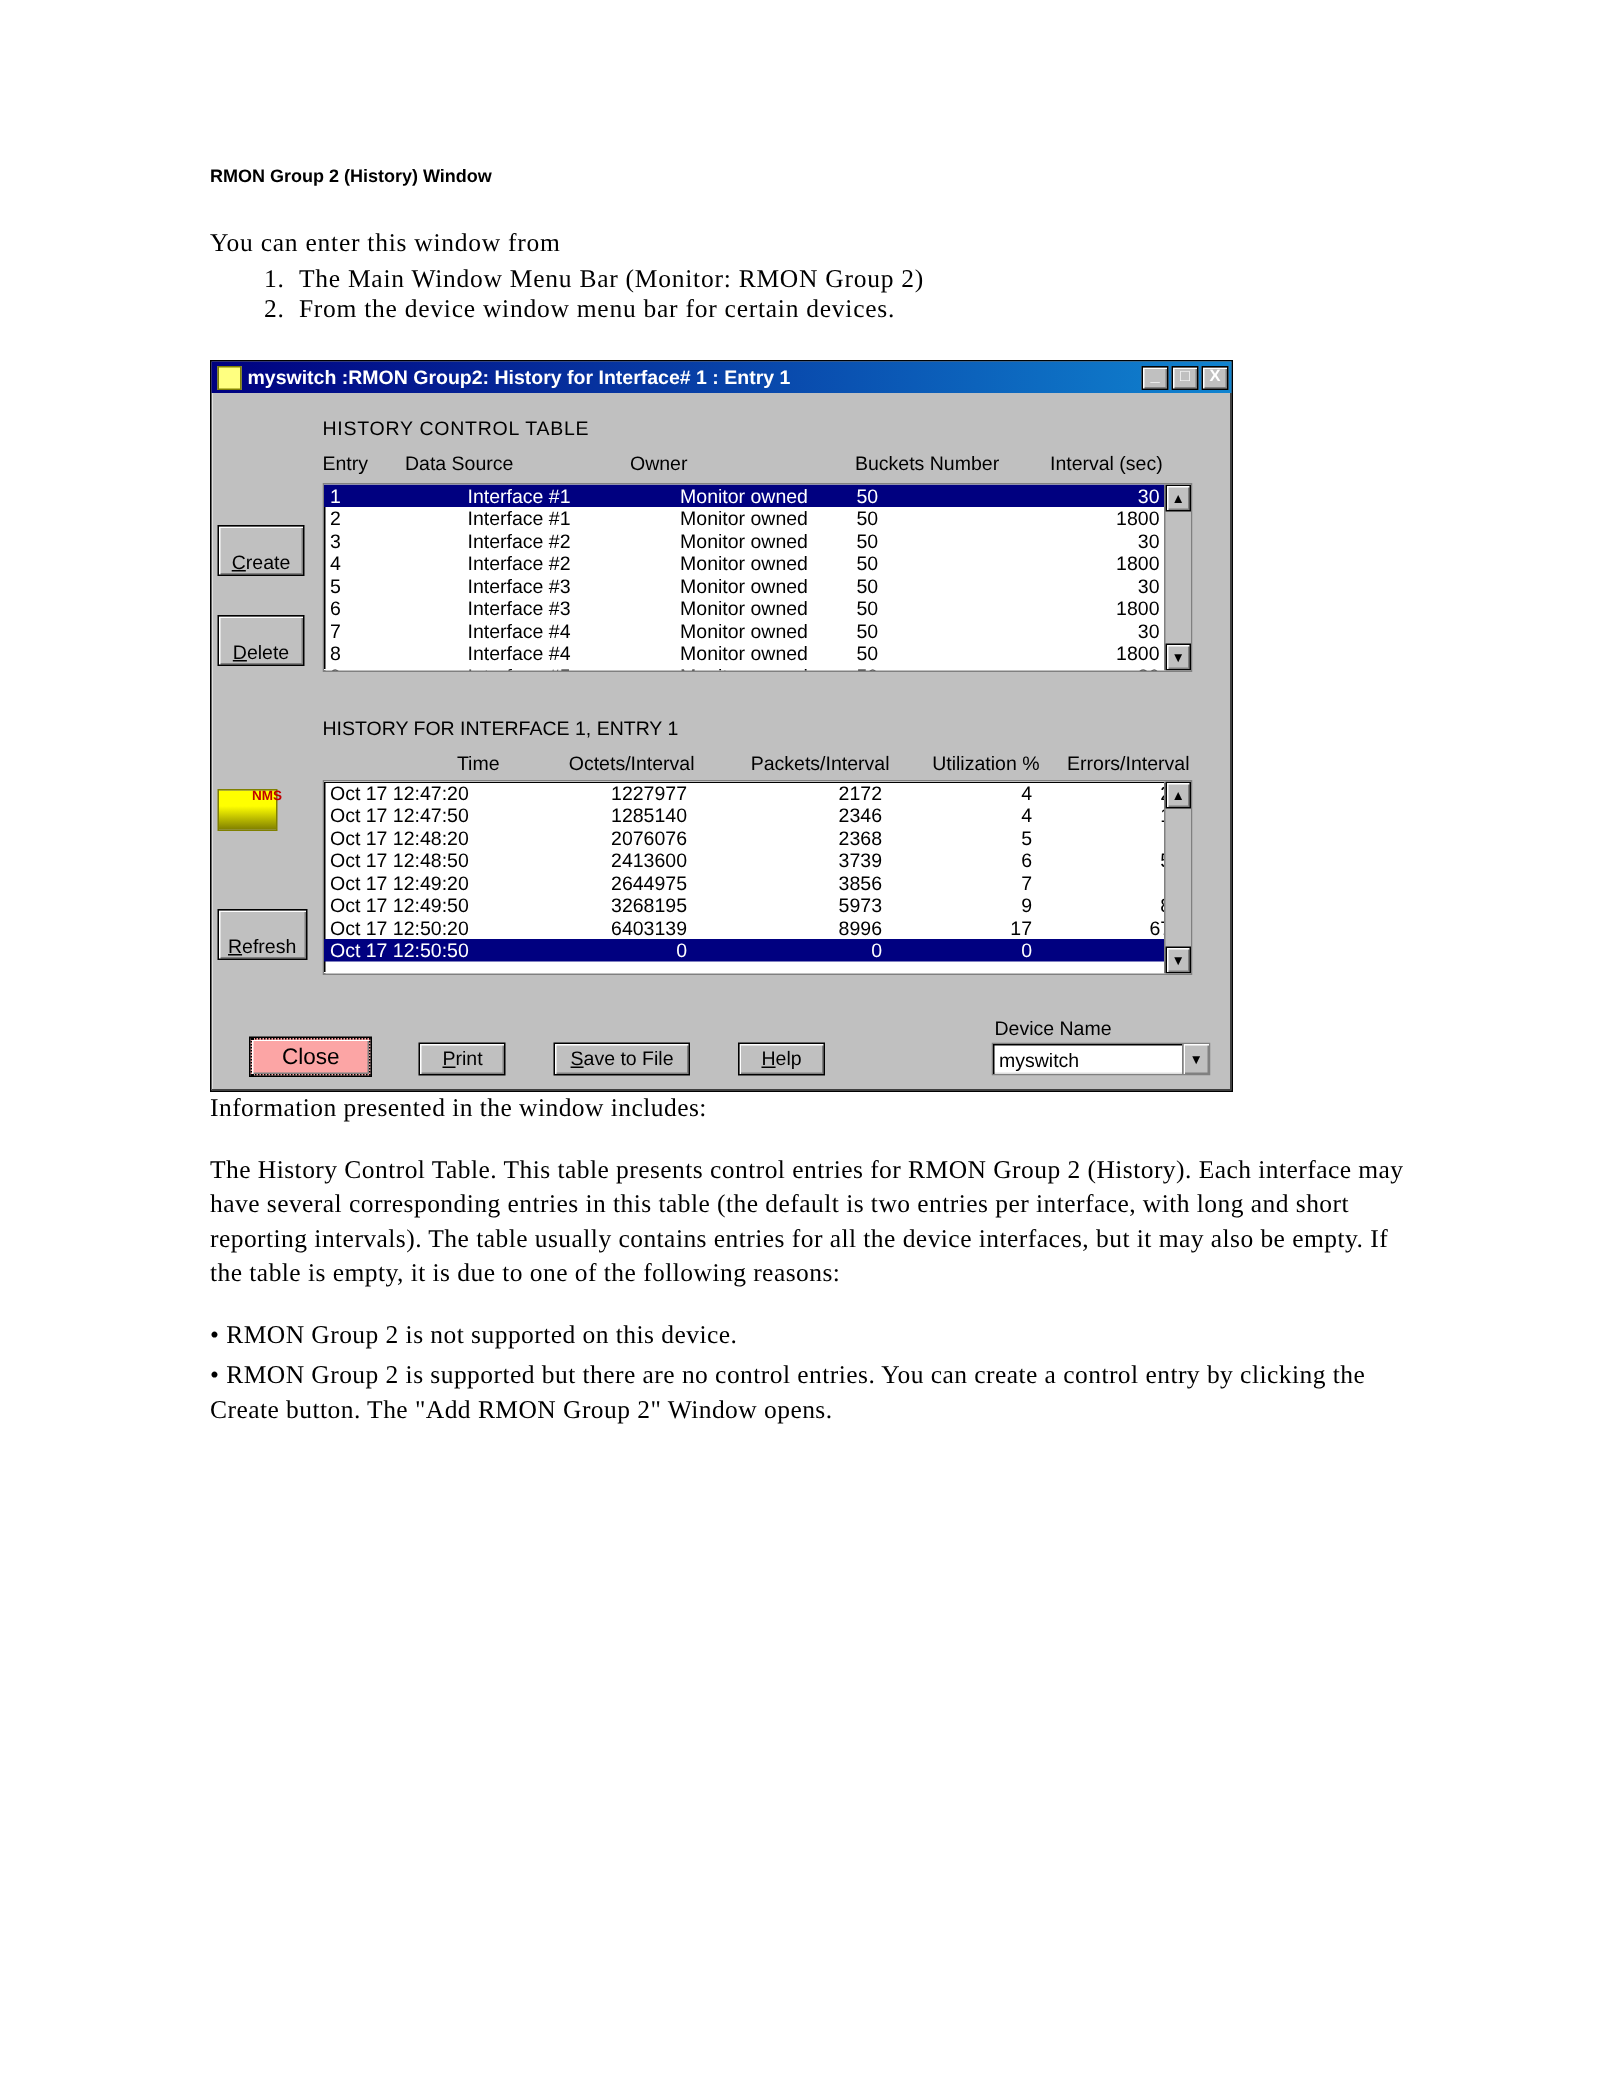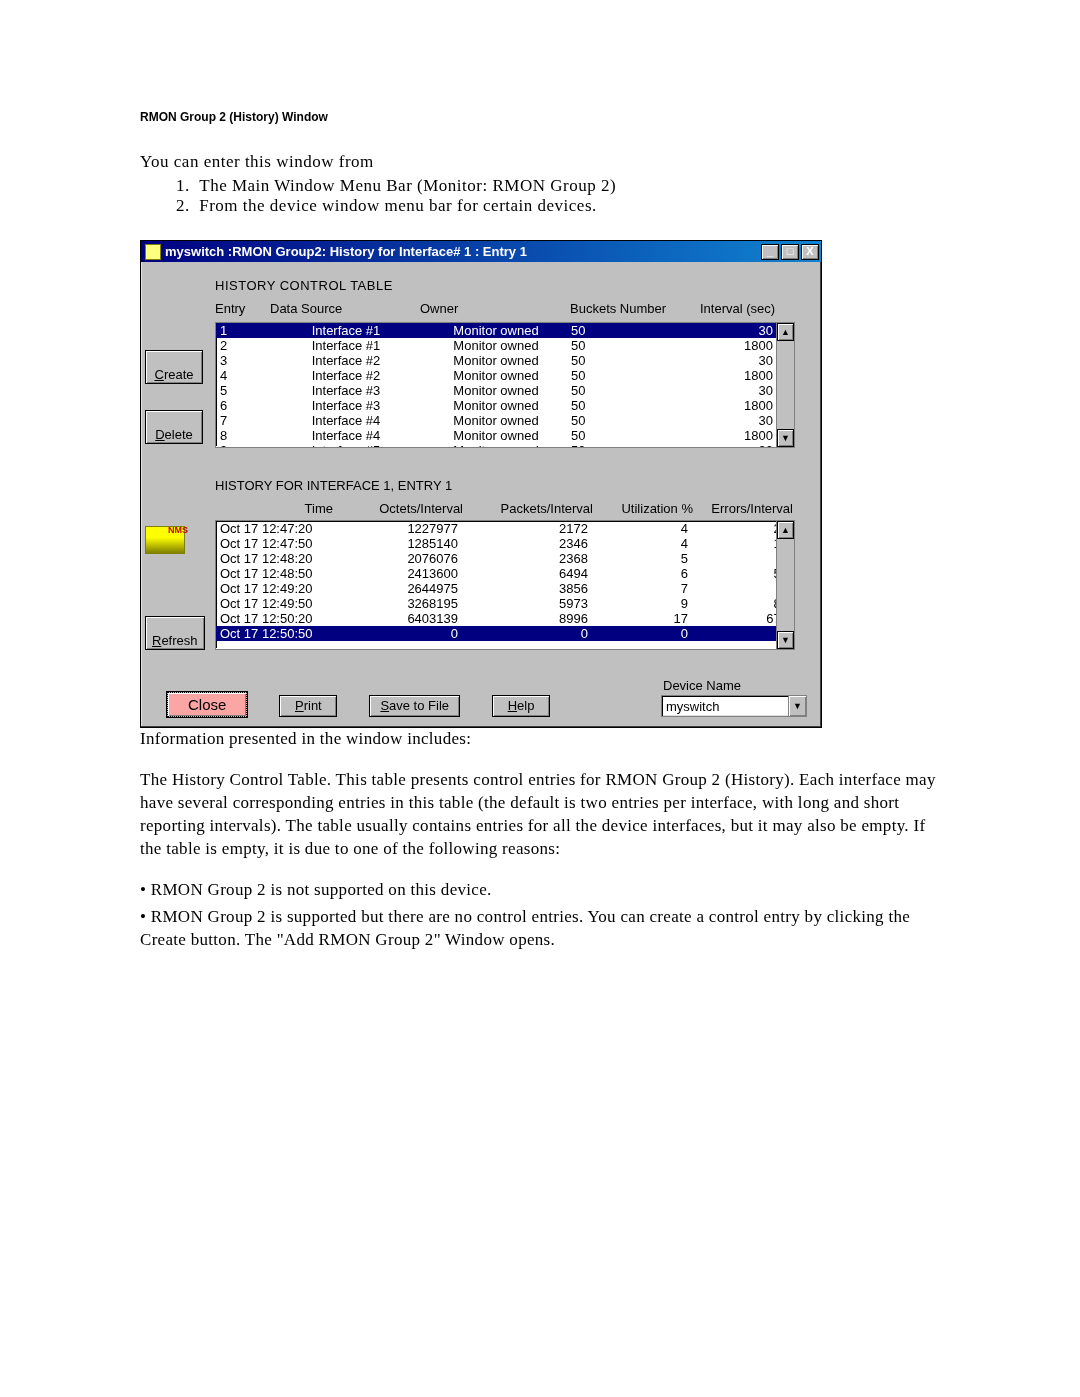--- a/index.html
+++ b/index.html
@@ -197,21 +197,20 @@
     font-size: 13px;
     line-height: 15px;
   }
   .hist-row > div { text-align: right; padding-right: 18px;}
   .hist-row .h-time { text-align: left; padding-left: 4px; padding-right:0;}
   .hist-area { position: relative; }
   .hist-side {
     position: absolute;
     left: -6px; top: 6px;
     display: flex; flex-direction: column;
-    gap: 10px;
     align-items: flex-start;
   }
   .nms-icon {
     width: 38px; height: 26px;
     background: linear-gradient(#ffff00 40%, #808000 100%);
     border: 1px solid #808000;
     position: relative;
   }
   .nms-icon::after{
     content: "NMS";
@@ -430,21 +429,21 @@
               <div class="data-row hist-row">
                 <div class="h-time">Oct 17 12:48:20</div>
                 <div>2076076</div>
                 <div>2368</div>
                 <div>5</div>
                 <div>2</div>
               </div>
               <div class="data-row hist-row">
                 <div class="h-time">Oct 17 12:48:50</div>
                 <div>2413600</div>
-                <div>6494</div>
+                <div>3739</div>
                 <div>6</div>
                 <div>58</div>
               </div>
               <div class="data-row hist-row">
                 <div class="h-time">Oct 17 12:49:20</div>
                 <div>2644975</div>
                 <div>3856</div>
                 <div>7</div>
                 <div>8</div>
               </div>

